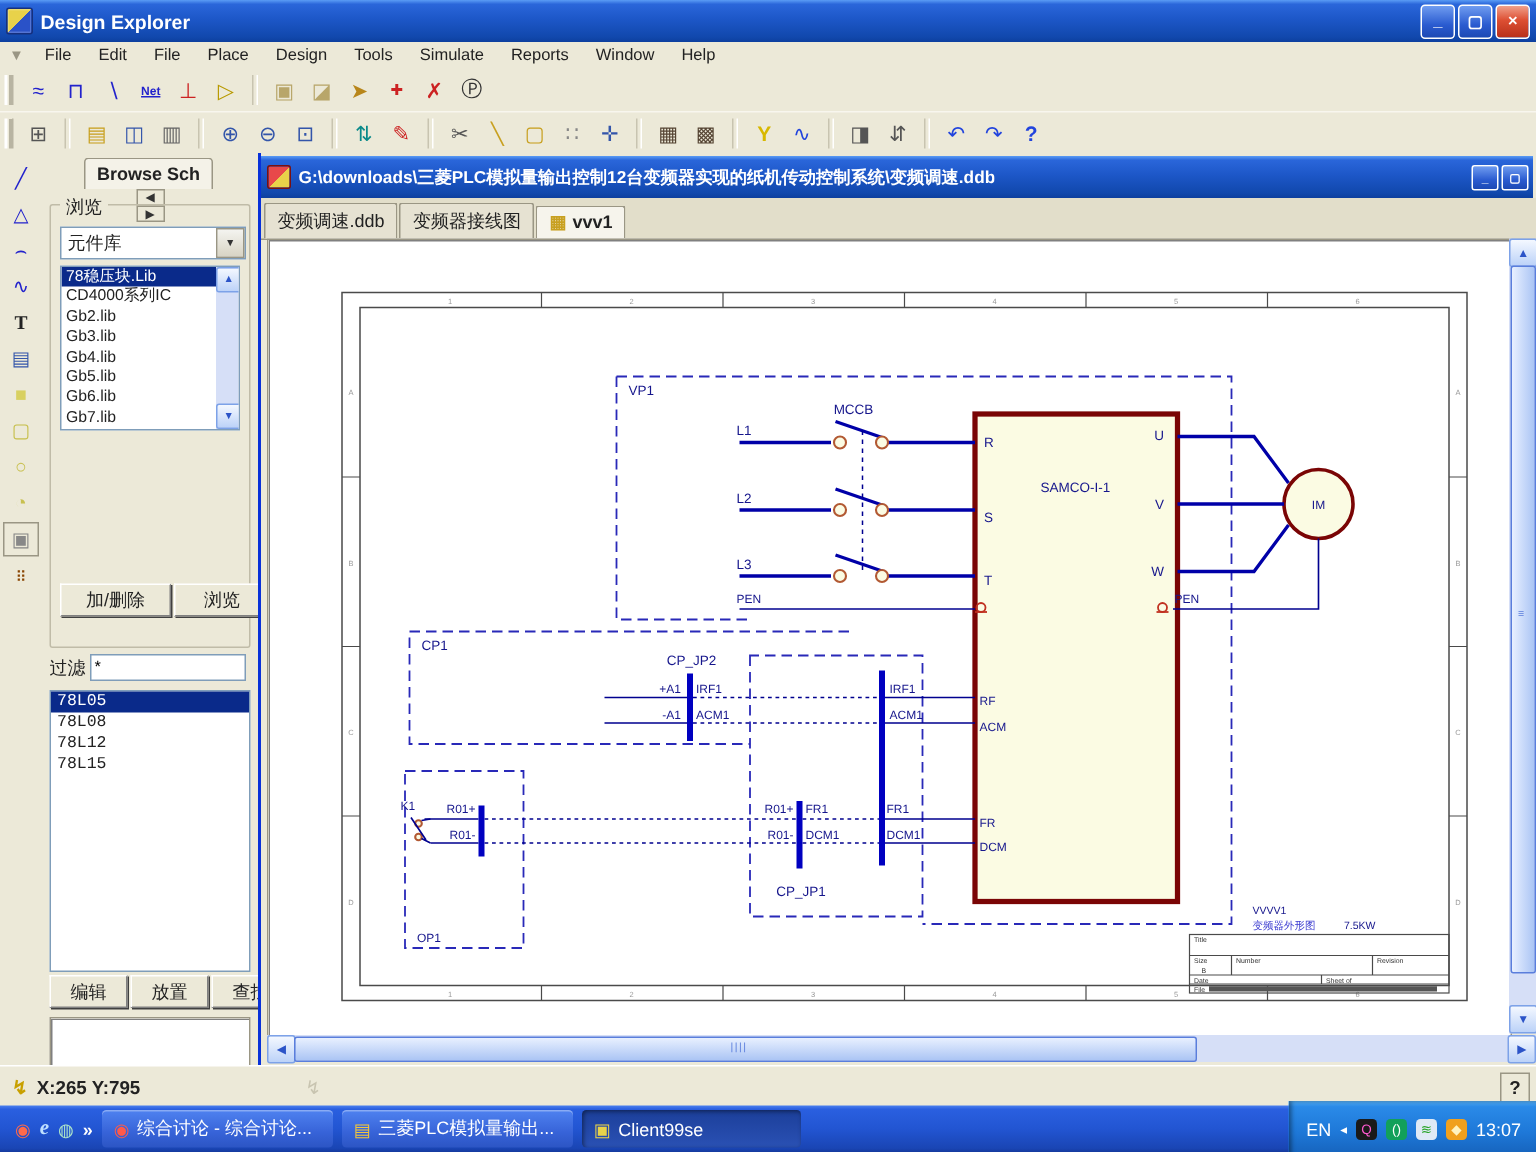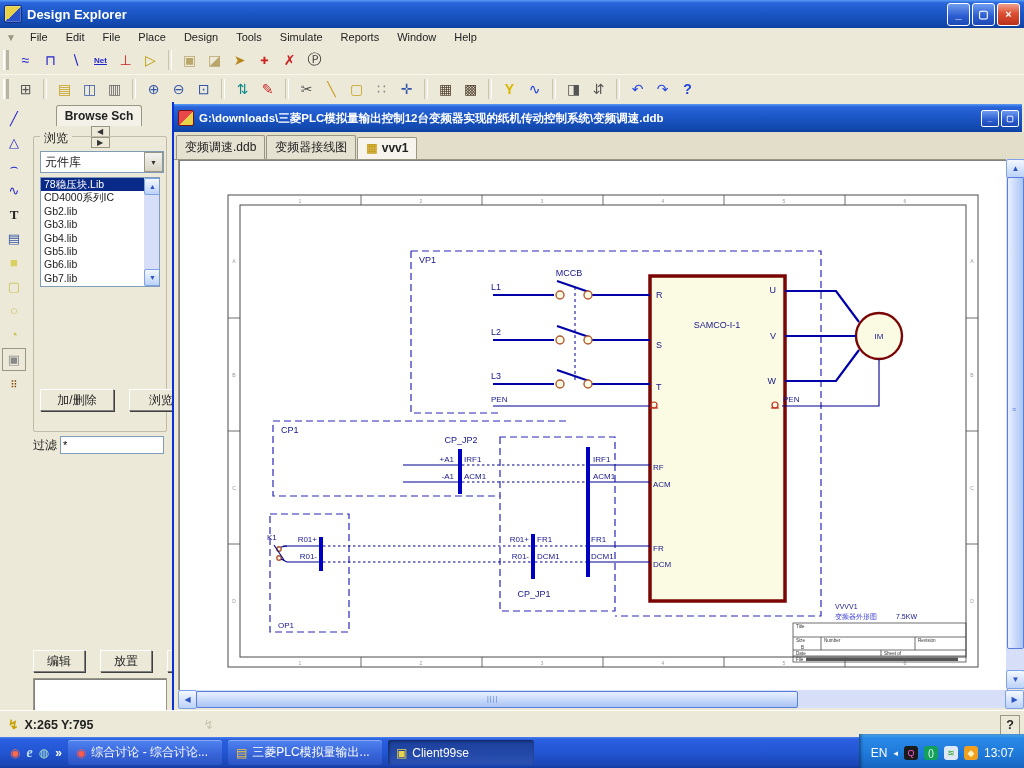--- a/index.html
+++ b/index.html
@@ -48,21 +48,21 @@
   .combobtn{position:absolute;right:0;top:0;width:17px;height:18px;background:linear-gradient(#f4f4f0,#d8d4c4);
     border:1px solid #9a9684;display:flex;align-items:center;justify-content:center;font-size:7px;color:#333;}
   .listbox{position:absolute;left:6px;top:40px;width:118px;height:108px;background:#fff;border:1px solid #7f9db9;
     font-family:Liberation Sans, sans-serif;font-size:10.5px;overflow:hidden;}
   .lrow{padding:0 3px;height:13.4px;line-height:13.4px;white-space:nowrap;}
   .lrow.sel{background:#0a2a8a;color:#fff;}
   .vscr{position:absolute;right:0;top:0;width:15px;height:100%;background:#d6dff7;}
   .scrbtn{position:absolute;left:0;width:15px;height:15px;border:1px solid #7da2e8;border-radius:2px;
     background:linear-gradient(#f4f8ff,#bcd2f8);display:flex;align-items:center;justify-content:center;
     font-size:7px;color:#2c54c8;}
-  .pbtnrow{position:absolute;display:flex;gap:15px;align-items:center;}
+  .pbtnrow{position:absolute;display:flex;gap:2px;align-items:center;}
   .pbtn{height:20px;border:1px solid #808080;border-top-color:#fff;border-left-color:#fff;background:#ece9d8;
     display:flex;align-items:center;justify-content:center;font-size:12px;padding:0 5px;box-shadow:1px 1px 0 #404040;}
   .filterrow{position:absolute;left:5px;top:334px;width:132px;display:flex;align-items:center;}
   .filterinput{width:98px;height:16px;border:1px solid #7f9db9;font-size:11px;padding:0 2px;margin-left:3px;}
   .complist{position:absolute;left:5px;top:358px;width:132px;height:186px;background:#fff;border:1px solid #7f9db9;
     font-family:"Liberation Mono",monospace;font-size:11px;}
   .crow{padding:1px 4px;}
   .crow.sel{background:#0a2a8a;color:#fff;}
   .preview{position:absolute;left:5px;top:576px;width:132px;height:126px;background:#fff;
     border:1px solid #9a9684;box-shadow:inset 1px 1px 0 #808080;}
@@ -257,20 +257,26 @@
         </div>
       </div>
       <div class="pbtnrow" style="left:6px;top:252px;">
         <span class="pbtn" style="width:62px">加/删除</span>
         <span class="pbtn" style="width:52px">浏览</span>
       </div>
     </div>
     <div class="filterrow">
       <span style="font-size:12px">过滤</span>
       <input class="filterinput" value="*" style="">
+    </div>
+    <div class="complist">
+      <div class="crow sel">78L05</div>
+      <div class="crow">78L08</div>
+      <div class="crow">78L12</div>
+      <div class="crow">78L15</div>
     </div>
     <div class="pbtnrow" style="left:5px;top:548px;">
       <span class="pbtn" style="width:40px">编辑</span>
       <span class="pbtn" style="width:40px">放置</span>
       <span class="pbtn" style="width:40px">查找</span>
     </div>
     <div class="preview">
       <svg width="130" height="124" viewBox="0 0 130 124">
         <rect x="37" y="45" width="58" height="31" fill="#fff6bd" stroke="#7a0505" stroke-width="1.4"></rect>
         <path d="M11 52 H37 M95 52 H121 M66 76 V106" stroke="#444" stroke-width="1.1" fill="none"></path>

